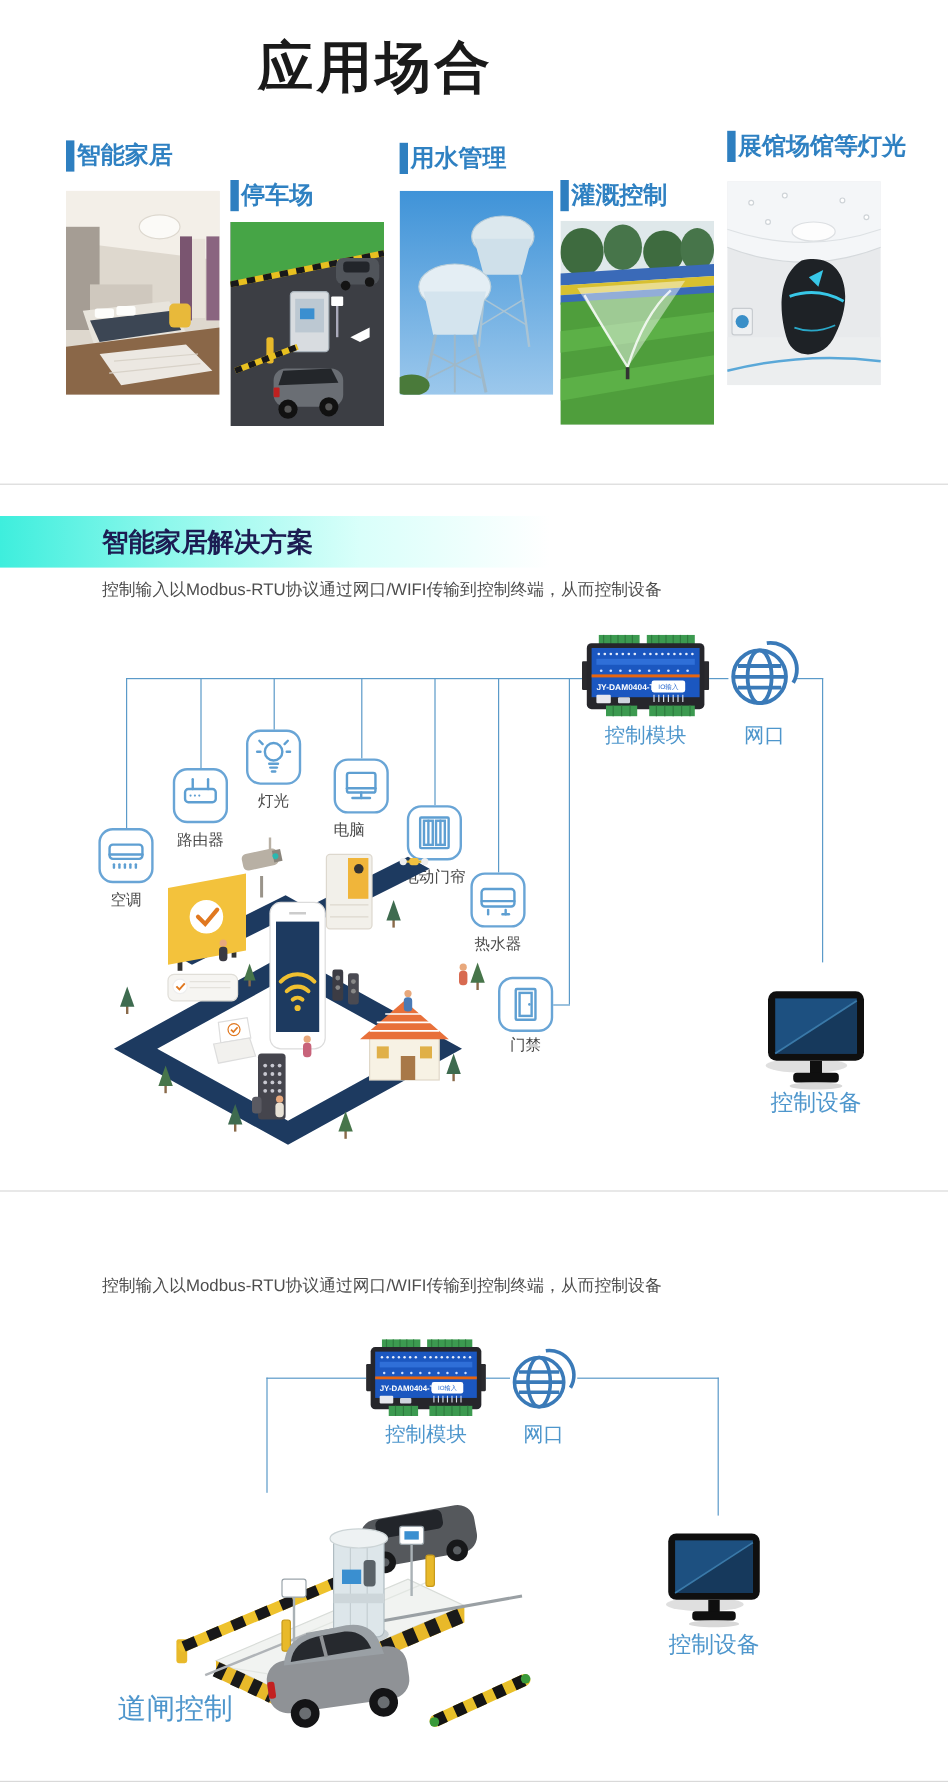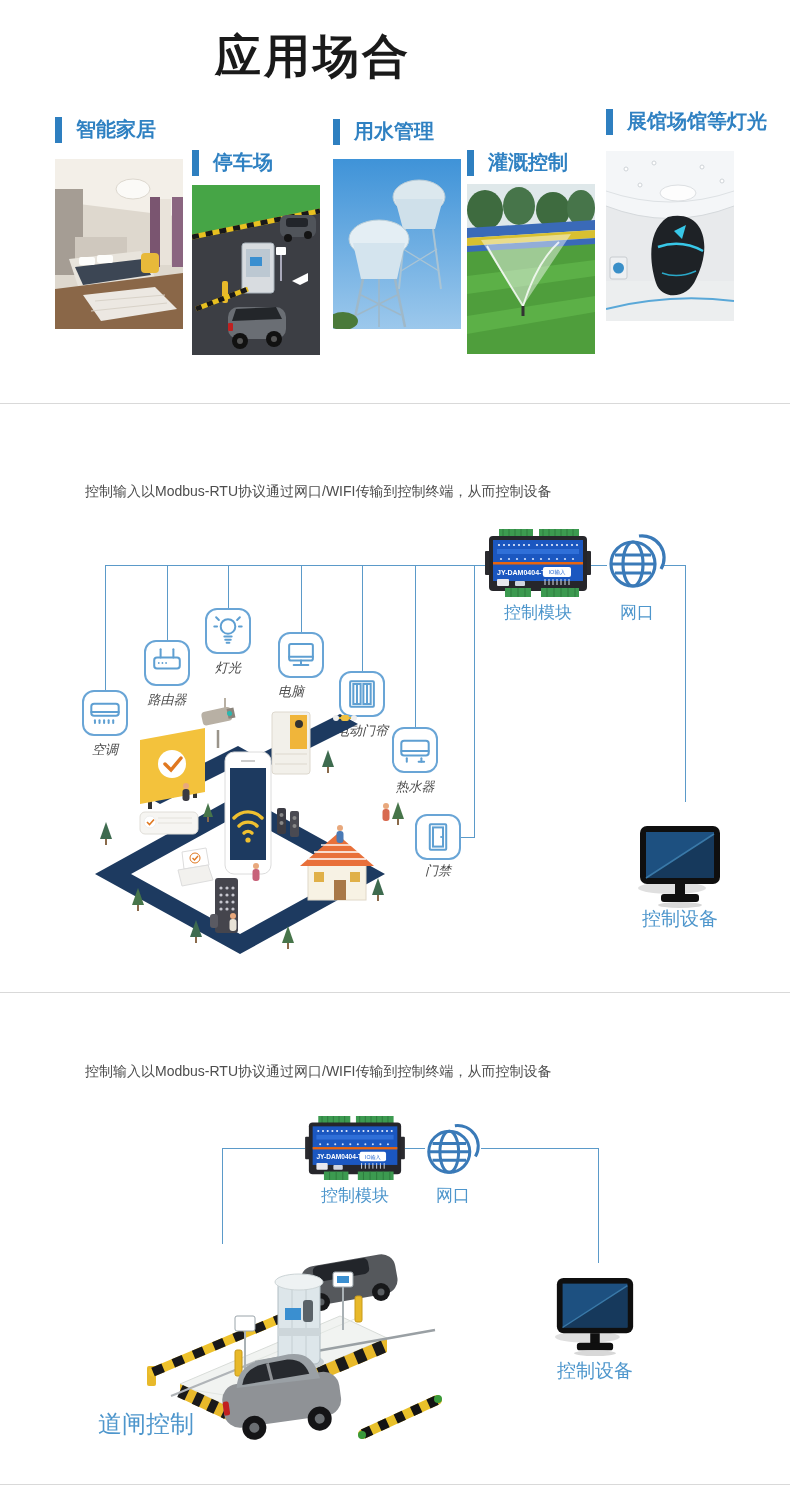--- a/index.html
+++ b/index.html
@@ -2,33 +2,33 @@
 <html><head>
 <meta charset="utf-8">
 <style>
   html,body{margin:0;padding:0;background:#fff;}
   #page{position:relative;width:790px;height:1487px;background:#fff;overflow:hidden;
         font-family:"Liberation Sans","DejaVu Sans",sans-serif;}
   .abs{position:absolute;}
   #main-title{top:26px;left:0;width:626px;text-align:center;font-size:46px;font-weight:bold;
               color:#1a1a1a;letter-spacing:3px;}
   .scen-card{display:block;}
-  .scen-label{display:flex;align-items:center;gap:14px;}
+  .scen-label{display:flex;align-items:center;gap:2px;}
   .scen-bar{width:7px;height:26px;background:#2e7fc0;flex:0 0 7px;}
   .scen-text{font-size:20px;font-weight:bold;color:#2f81c2;white-space:nowrap;}
   .photo{display:block;}
   .divider{left:0;width:790px;height:1px;background:#d9d9d9;}
   .band{left:0;width:790px;height:43px;
         background:linear-gradient(90deg,#3eeedd 0%,#8ff8ec 18%,#d9fffa 38%,#ffffff 58%);}
   .band-text{padding-left:85px;line-height:43px;font-size:22px;font-weight:bold;color:#1c1c52;}
   .desc{left:85px;font-size:14px;color:#4d4d4d;white-space:nowrap;}
   .cline{background:#5b9ac9;}
   .ep-box{width:46px;height:46px;border:2px solid #69a5d6;border-radius:12px;background:#fff;
           box-sizing:border-box;display:flex;align-items:center;justify-content:center;}
-  .ep-label{width:90px;text-align:center;font-size:13px;color:#4a4a4a;white-space:nowrap;font-style:italic;}
+  .ep-label{width:90px;text-align:center;font-size:13px;color:#4a4a4a;white-space:nowrap;}
   .blue-label{text-align:center;color:#4e96cc;font-weight:normal;white-space:nowrap;}
   svg{display:block;}
 </style>
 </head>
 <body>
 
 <div id="page">
 
   <div class="abs" id="main-title">应用场合</div>
 
@@ -166,20 +166,23 @@
       <circle cx="12.5" cy="117" r="5.5" fill="#3a8fc8"></circle>
       <path d="M 62 66 C 96 58 108 92 90 128 C 82 148 56 150 50 132 C 44 114 40 80 62 66 Z" fill="#1e2226"></path>
       <path d="M 52 96 Q 75 88 97 100" stroke="#38c8e8" stroke-width="2.5" fill="none"></path>
       <polygon points="68,80 80,74 76,88" fill="#38c8e8"></polygon>
       <path d="M 56 122 Q 72 128 90 120" stroke="#2aa8c8" stroke-width="1.5" fill="none"></path>
       <path d="M 0 158 Q 64 142 128 150" stroke="#5aa8d8" stroke-width="2" fill="none"></path>
     </svg>
   </div>
 
   <div class="abs divider" style="top:403px"></div>
+  <div class="abs band" style="top:430px">
+    <div class="band-text">智能家居解决方案</div>
+  </div>
   <div class="abs desc" style="top:483px">控制输入以Modbus-RTU协议通过网口/WIFI传输到控制终端，从而控制设备</div>
 
   <div class="abs cline" style="left:105px;top:565px;width:380px;height:1px"></div>
   <div class="abs cline" style="left:591px;top:565px;width:16px;height:1px"></div>
   <div class="abs cline" style="left:663px;top:565px;width:23px;height:1px"></div>
   <div class="abs cline" style="left:685px;top:565px;width:1px;height:237px"></div>
   <div class="abs cline" style="left:105px;top:565px;width:1px;height:125px"></div>
   <div class="abs cline" style="left:167px;top:565px;width:1px;height:75px"></div>
   <div class="abs cline" style="left:228px;top:565px;width:1px;height:43px"></div>
   <div class="abs cline" style="left:301px;top:565px;width:1px;height:67px"></div>

